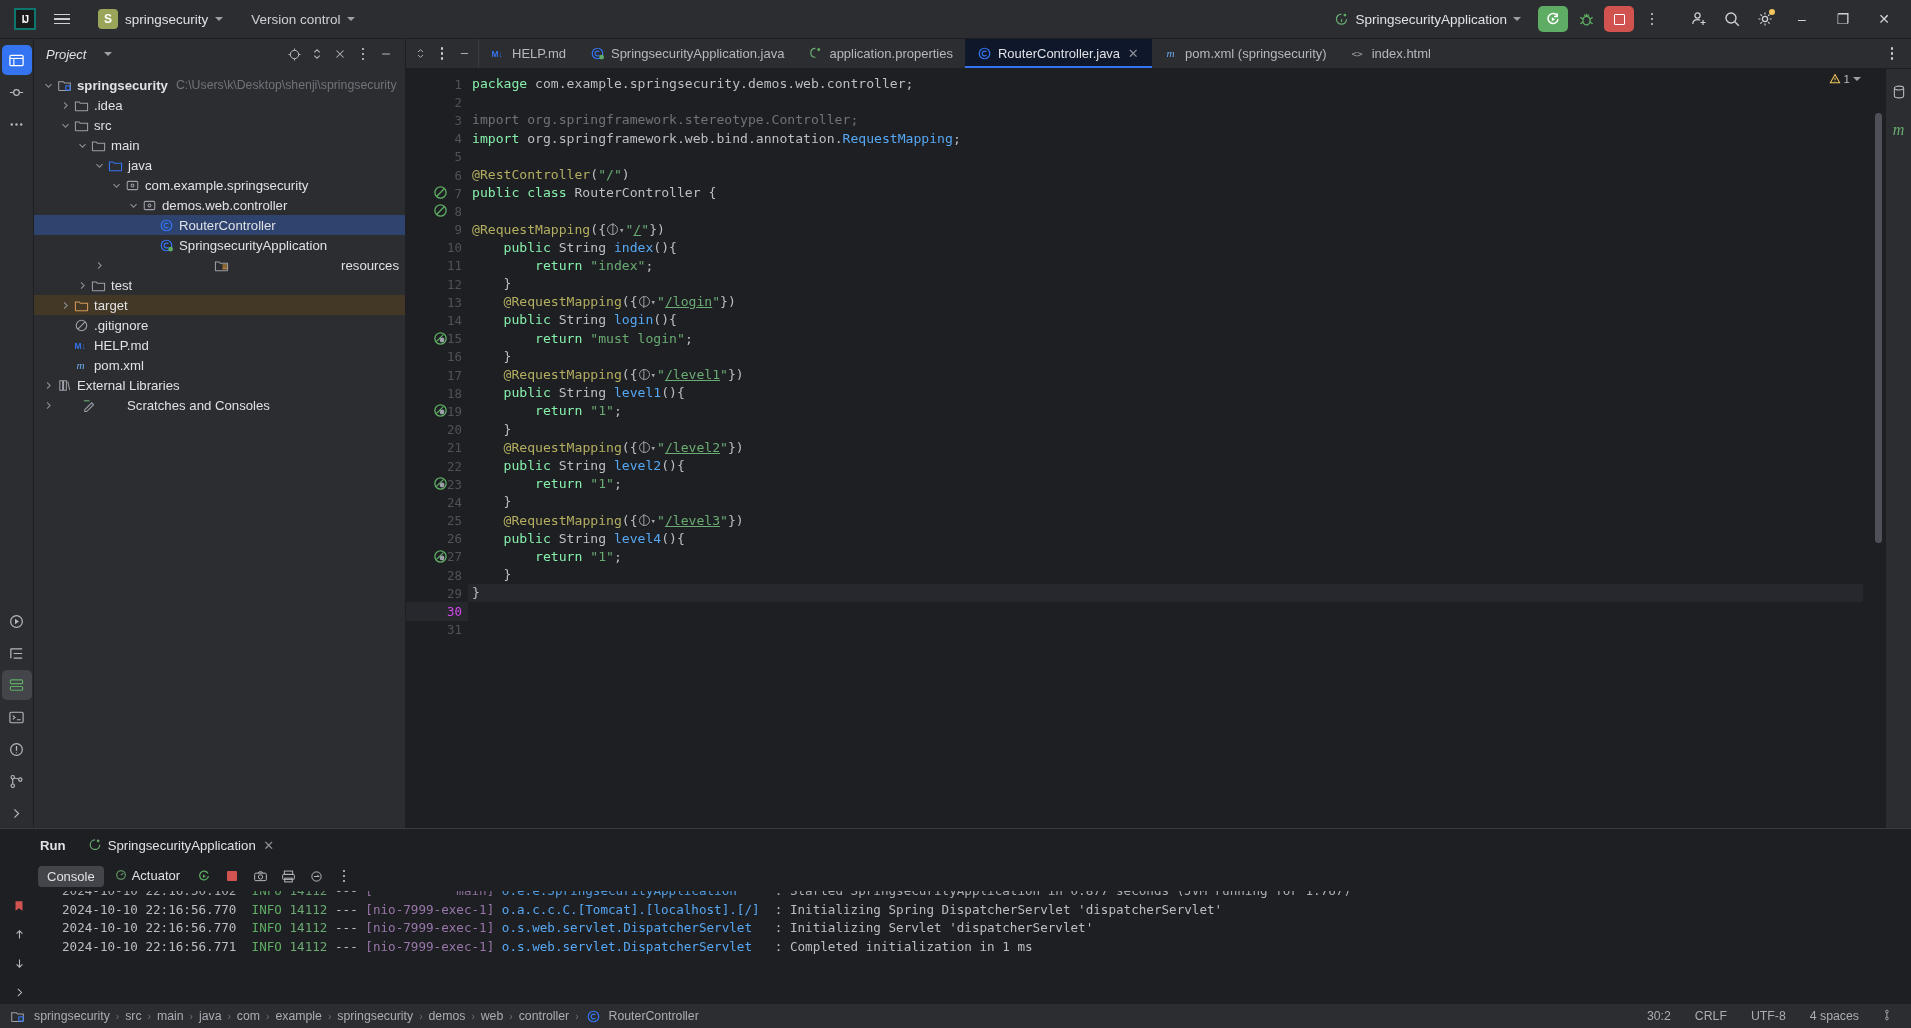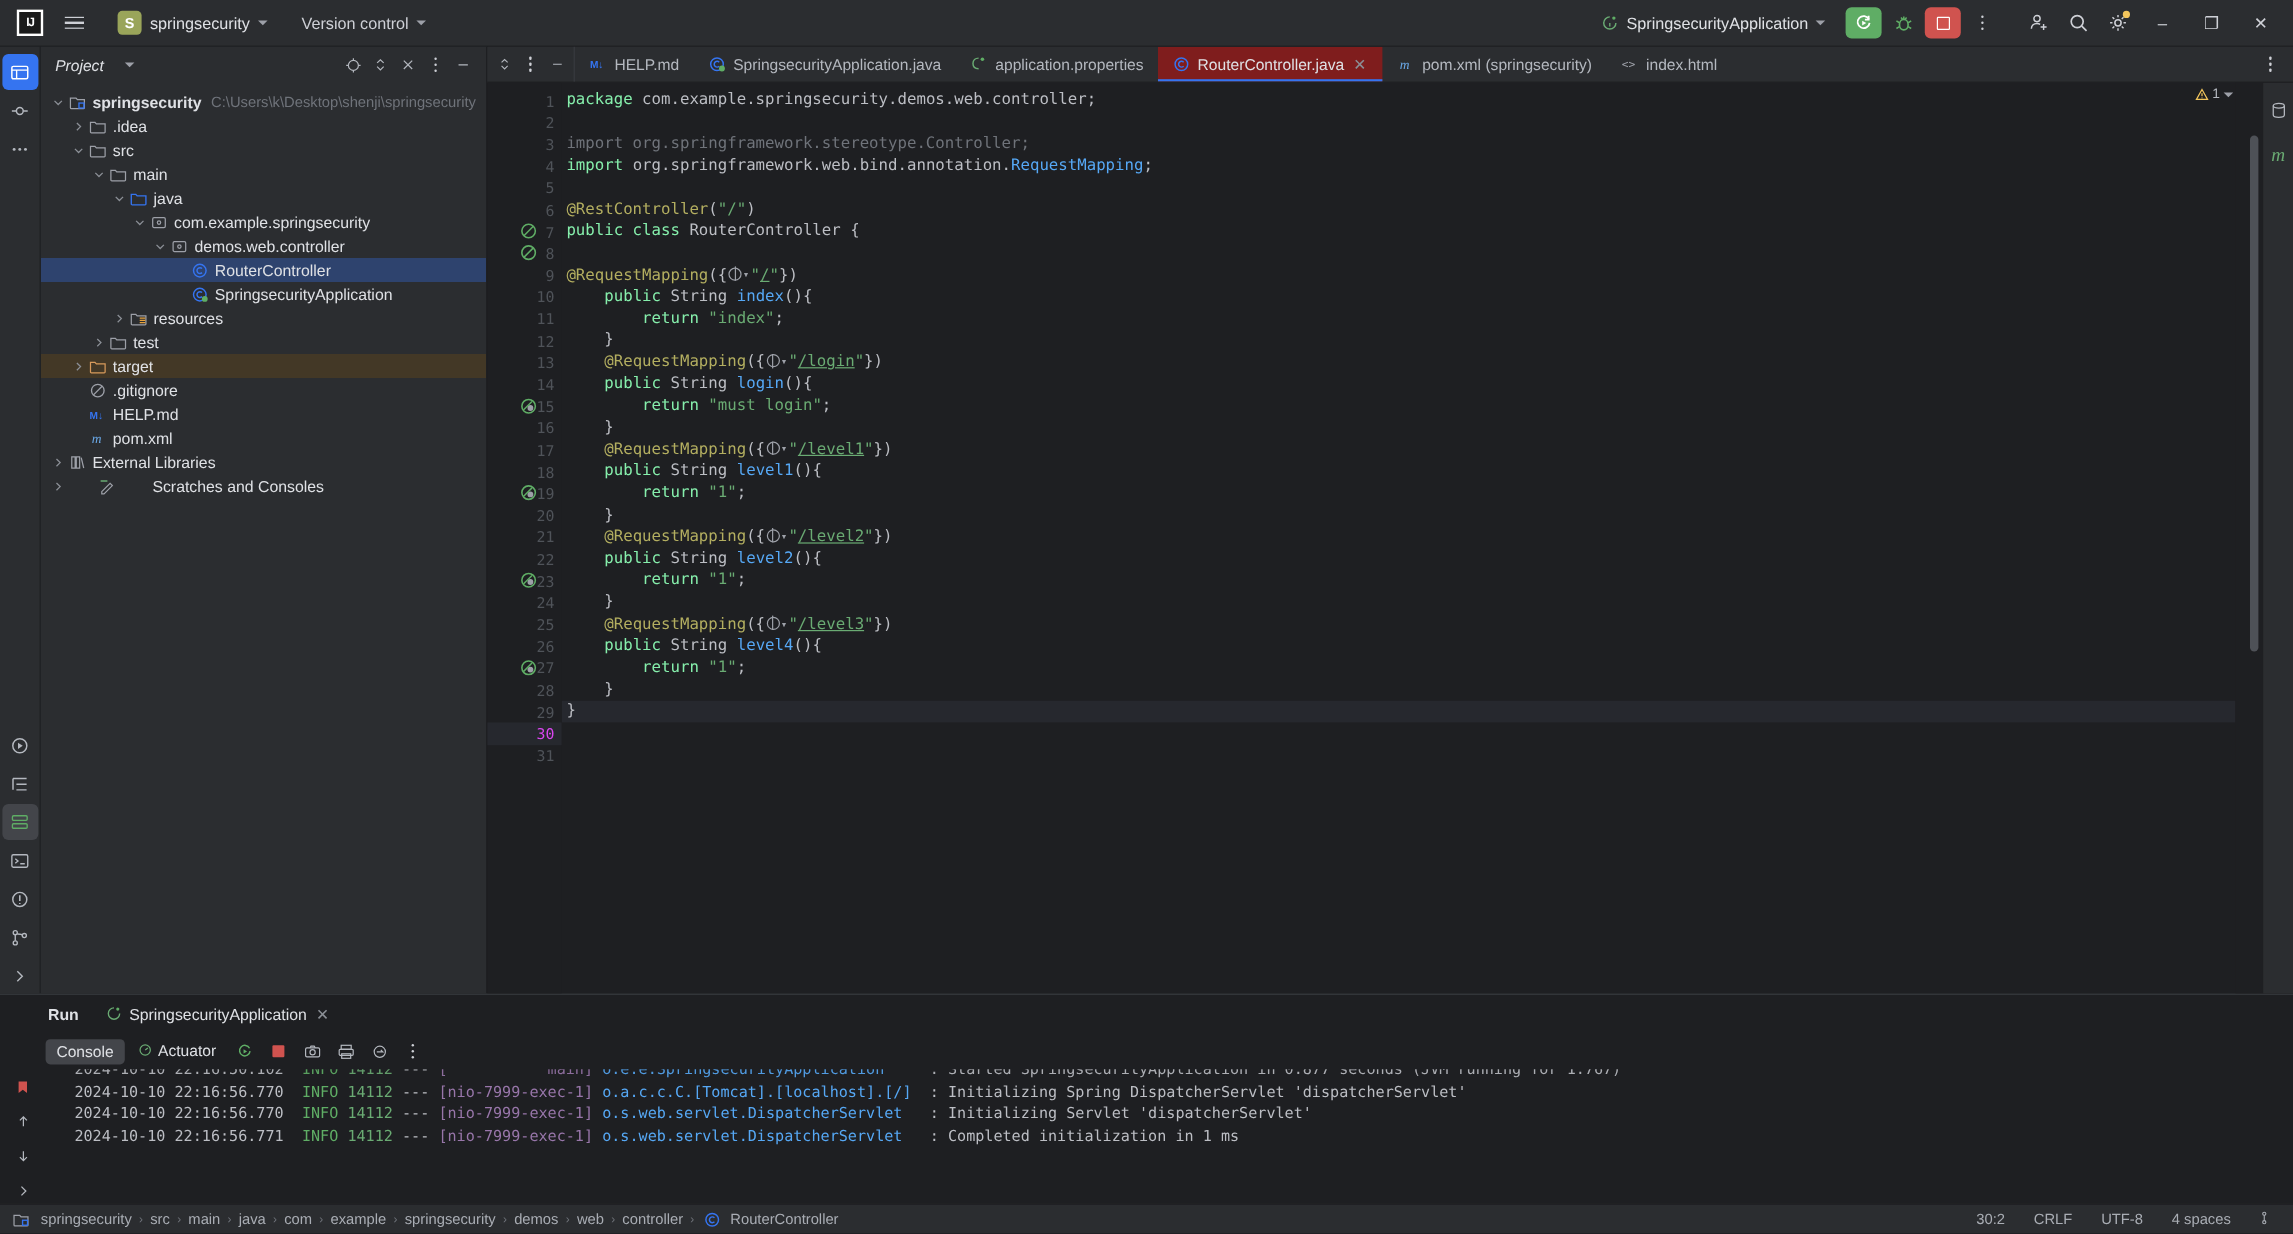--- a/index.html
+++ b/index.html
@@ -12,21 +12,21 @@
   }
   .app { position: relative; width: 1911px; height: 1028px; display: flex; flex-direction: column; }
 
   
   .titlebar {
     height: 39px; background: #2b2d30; display: flex; align-items: center;
     flex: 0 0 39px; padding: 0 8px; border-bottom: 1px solid #1e1f22;
   }
   .tb-left { display: flex; align-items: center; gap: 2px; }
   .ij-logo {
-    width: 22px; height: 22px; margin: 0 10px 0 6px; border: 2px solid #ffffff;
+    width: 22px; height: 22px; margin: 0 10px 0 6px; border: 2px solid #0f766e;
     background: #1a1a1a; display: flex; align-items: center; justify-content: center;
     font-size: 10px; font-weight: bold; color: #fff; letter-spacing: -1px;
     font-family: "Liberation Sans", sans-serif;
   }
   .hamburger { width: 28px; height: 28px; display: flex; flex-direction: column;
     justify-content: center; align-items: center; gap: 3px; margin-right: 12px; cursor: pointer; }
   .hamburger span { display: block; width: 16px; height: 1.5px; background: #ced0d6; }
   .proj-chip { display: flex; align-items: center; gap: 7px; padding: 4px 8px; border-radius: 4px; cursor: pointer; }
   .proj-badge {
     width: 20px; height: 20px; border-radius: 4px; background: #9aa55a;
@@ -91,21 +91,21 @@
   
   .editorcol { flex: 1 1 auto; display: flex; flex-direction: column; min-width: 0; min-height: 0;
     background: #1e1f22; }
   .tabsbar { height: 30px; flex: 0 0 30px; display: flex; align-items: stretch; background: #2b2d30;
     border-bottom: 1px solid #1e1f22; }
   .tabctl { display: flex; align-items: center; padding: 0 4px; gap: 2px; border-right: 1px solid #393b40; }
   .tabctl .pha { width: 20px; height: 22px; }
   .tabs { display: flex; align-items: stretch; overflow: hidden; flex: 1 1 auto; }
   .tab { display: flex; align-items: center; gap: 6px; padding: 0 12px; font-size: 13px;
     color: #b4b8bf; cursor: pointer; white-space: nowrap; position: relative; }
-  .tab.active { background: #7f1d1d; color: #dfe1e5; }
+  .tab.active { background: #0f172a; color: #dfe1e5; }
   .tab.active::after { content: ""; position: absolute; left: 0; right: 0; bottom: 0; height: 2px; background: #3574f0; }
   .tab-close { width: 14px; height: 14px; display: flex; align-items: center; justify-content: center;
     color: #8b8f96; font-size: 13px; border-radius: 3px; }
   .tabs-right { margin-left: auto; display: flex; align-items: center; padding: 0 8px; }
 
   .editorarea { flex: 1 1 auto; display: flex; position: relative; min-height: 0; overflow: hidden; }
   .gutter { width: 62px; flex: 0 0 62px; background: #1e1f22; padding-top: 6px; position: relative; }
   .glinewrap { height: 18.2px; display: flex; align-items: center; justify-content: flex-end;
     padding-right: 6px; position: relative; }
   .glinewrap.cur { background: #26282e; }
@@ -473,21 +473,21 @@
             <div class="arrow"></div>
             <div class="nicon">
               <svg width="15" height="15" viewBox="0 0 16 16">
                 <circle cx="8" cy="8" r="5.6" fill="none" stroke="#3574f0" stroke-width="1.3"></circle>
                 <path d="M10 6.2a2.6 2.6 0 1 0 0 3.6" fill="none" stroke="#3574f0" stroke-width="1.3"></path>
                 <circle cx="12.4" cy="11.8" r="2.6" fill="#5fad65"></circle>
               </svg>
             </div>
             <span class="nlabel">SpringsecurityApplication</span>
           </div>
-          <div class="node" style="padding-left: 59px;">
+          <div class="node" style="padding-left: 59px; justify-content: space-between;">
             <div class="arrow">
               <svg width="9" height="9" viewBox="0 0 10 10">
                 <path d="M3.4 1.6L6.8 5 3.4 8.4" stroke="#8b8f96" stroke-width="1.2" fill="none"></path>
               </svg>
             </div>
             <div class="nicon">
               <svg width="15" height="15" viewBox="0 0 16 16">
                 <path d="M1.5 4.2h4l1.2 1.4h7.8v7.2a.8.8 0 0 1-.8.8H2.3a.8.8 0 0 1-.8-.8z" fill="none" stroke="#9da0a8" stroke-width="1.1"></path>
                 <path d="M9 7.5h5M9 9.5h5M9 11.5h5" stroke="#e8a33d" stroke-width="1.1"></path>
               </svg>

